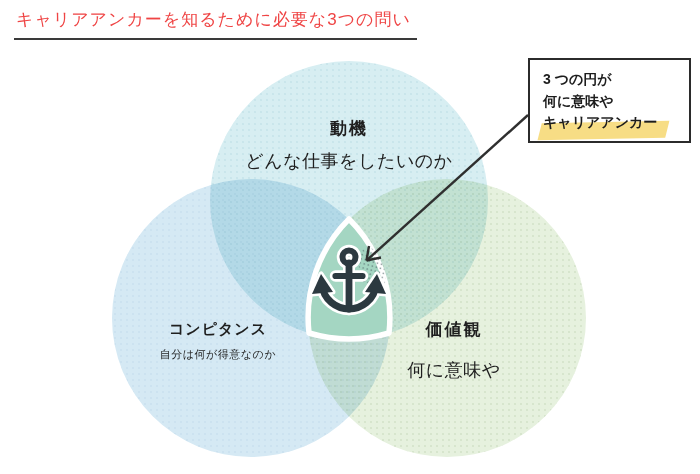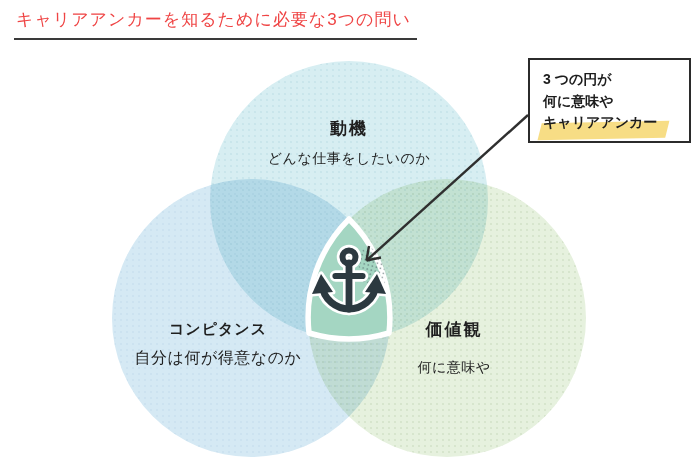--- a/index.html
+++ b/index.html
@@ -26,22 +26,22 @@
   
   .overlay{position:absolute;left:0;top:0;z-index:2;pointer-events:none;}
 
   
   .label-block{position:absolute;z-index:3;text-align:center;color:#1f1f1f;}
   .label-top{left:209px;top:103px;width:280px;margin-top:14px;}
   .label-left{left:98px;top:320px;width:240px;}
   .label-right{left:354px;top:318px;width:200px;}
   .circle-title{font-weight:bold;font-size:17px;letter-spacing:2px;}
   .label-left .circle-title{font-size:15px;letter-spacing:1px;}
-  .circle-desc{font-size:14px;margin-top:8px;line-height:1.5;letter-spacing:0.5px;}
-  .label-left .circle-desc{font-size:16px;margin-top:7px;}
+  .circle-desc{font-size:18px;margin-top:8px;line-height:1.5;letter-spacing:0.5px;}
+  .label-left .circle-desc{font-size:11px;margin-top:7px;}
   .label-right .circle-desc{margin-top:16px;}
 
   
   .callout{
     position:absolute;left:528px;top:58px;width:163px;height:85px;box-sizing:border-box;z-index:4;
     background:#fff;border:2.5px solid #2b2b2b;
     padding:9px 16px 0 13px;font-size:14px;font-weight:bold;color:#1c1c1c;line-height:1.55;
   }
   .hl{position:relative;display:inline-block;}
   .hl::before{

